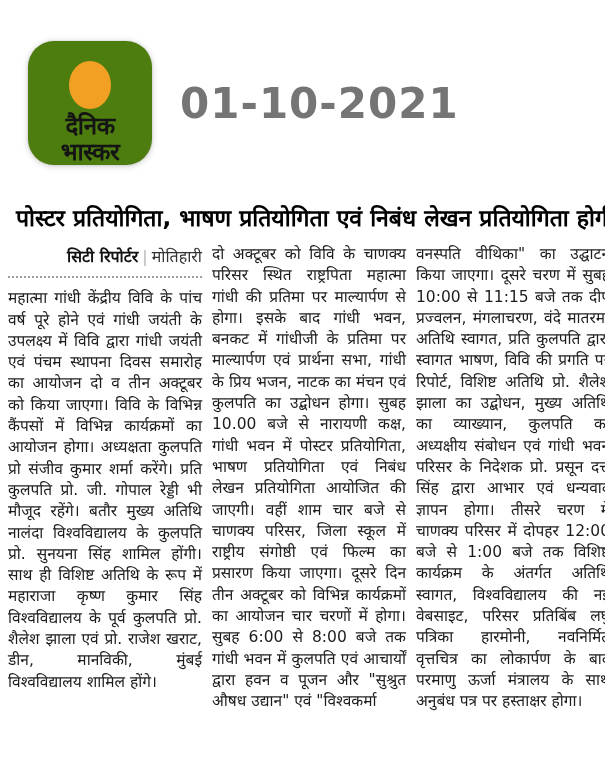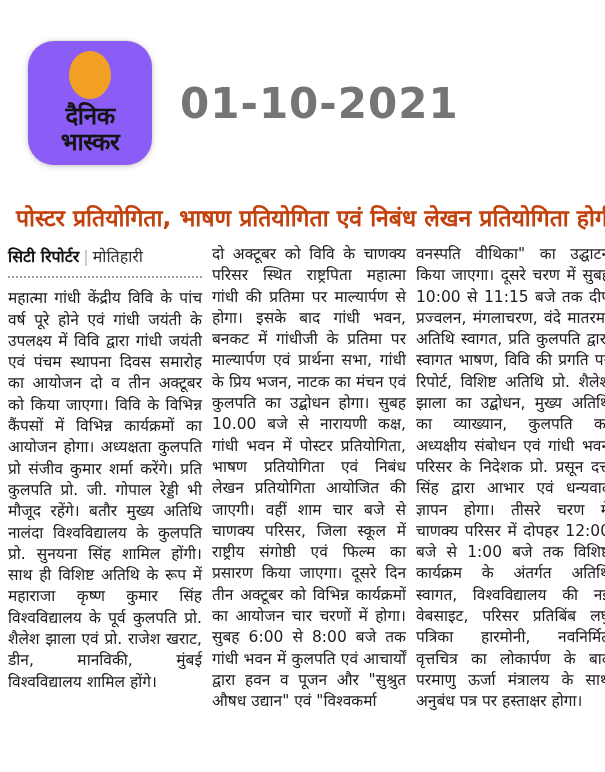--- a/index.html
+++ b/index.html
@@ -16,27 +16,27 @@
   
   .masthead {
     display: flex;
     align-items: center;
     padding: 36px 0 0 28px;
     height: 170px;
   }
   .logo-card {
     width: 124px;
     height: 124px;
-    background: #8b5cf6;
+    background: #4d7c0f;
     border-radius: 26px;
     box-shadow: 0 1px 6px rgba(0,0,0,0.22), 0 0 0 1px rgba(0,0,0,0.04);
     display: flex;
     flex-direction: column;
     align-items: center;
-    justify-content: center;
+    justify-content: flex-end;
     flex: 0 0 auto;
   }
   .logo-sun {
     width: 42px;
     height: 48px;
     border-radius: 50%;
     background: #f2a024;
     margin-bottom: 4px;
   }
   .logo-text {
@@ -69,21 +69,21 @@
     font-weight: bold;
     color: #0d0d0d;
     font-size: 42px;
     line-height: 52px;
     padding-left: 22px;
     letter-spacing: -0.5px;
     white-space: nowrap;
   }
   .article-subheadline {
     font-weight: 600;
-    color: #c2410c;
+    color: #000000;
     font-size: 23px;
     line-height: 28px;
     margin-top: 24px;
     padding-left: 8px;
     white-space: nowrap;
   }
 
   .article-body {
     display: flex;
     margin-top: 12px;
@@ -91,21 +91,21 @@
   }
   .article-column {
     width: 194px;
     flex: 0 0 auto;
     font-size: 15.5px;
     line-height: 21.3px;
     text-align: justify;
     color: #1c1c1c;
   }
   .byline {
-    text-align: left;
+    text-align: right;
     font-size: 16px;
     margin-top: 2px;
     white-space: nowrap;
   }
   .byline .reporter { font-weight: bold; color: #111; }
   .byline .separator { color: #b5b5b5; font-weight: normal; padding: 0 4px; }
   .byline .location { font-weight: normal; color: #333; }
   .byline-divider {
     border: 0;
     border-top: 2px dotted #9e9e9e;

